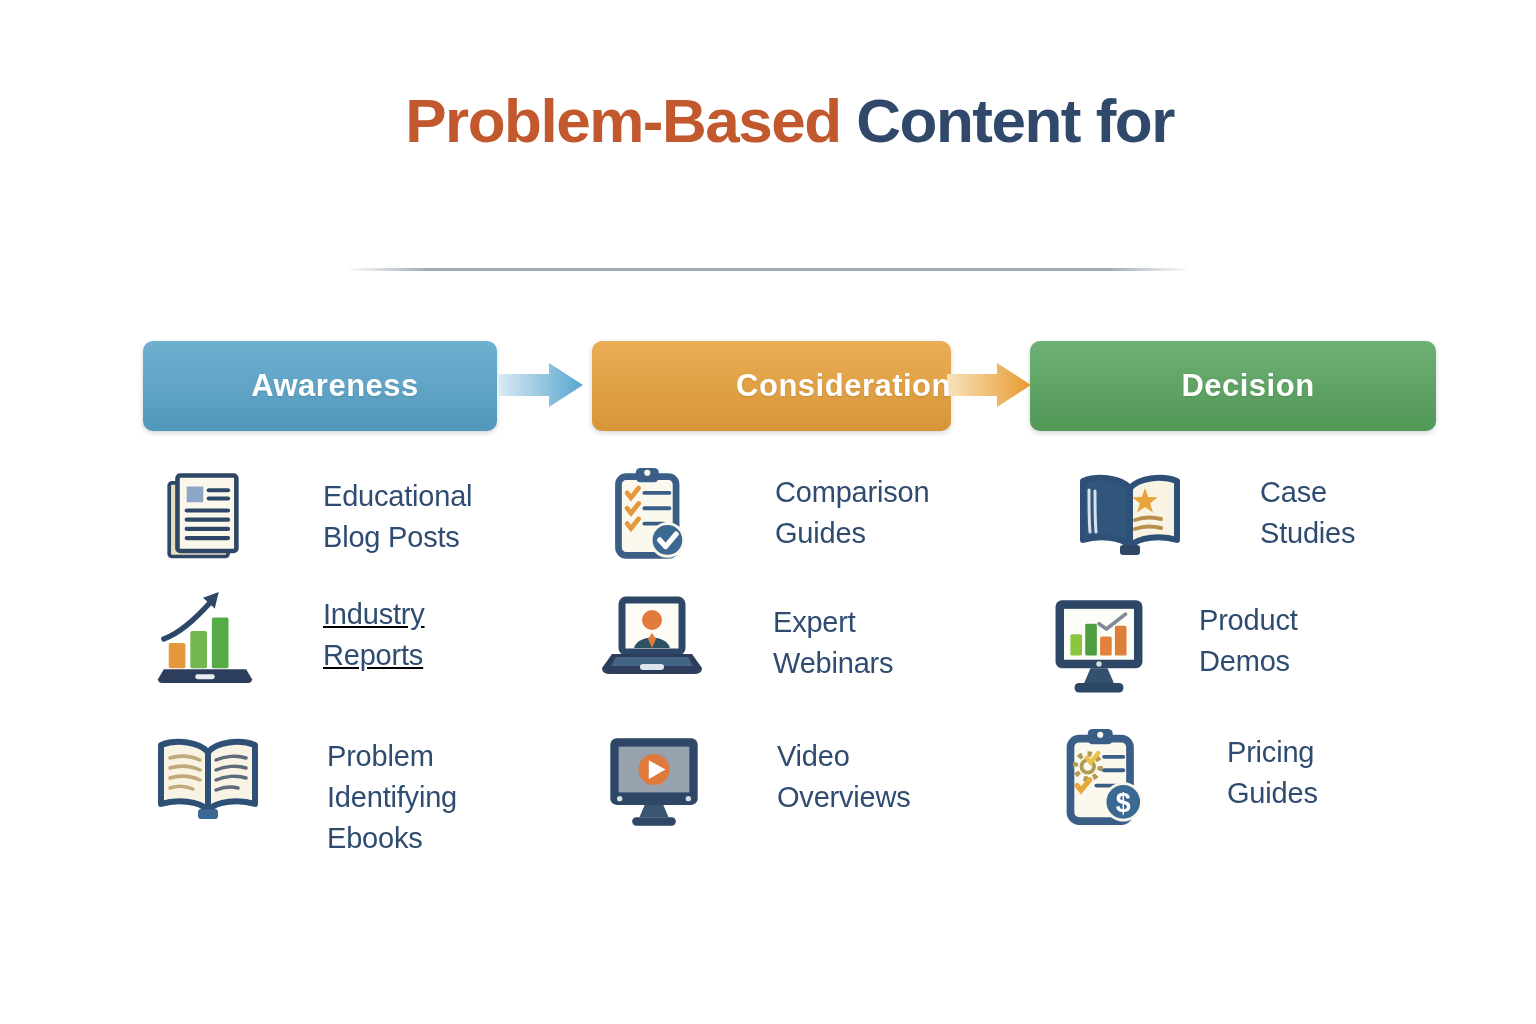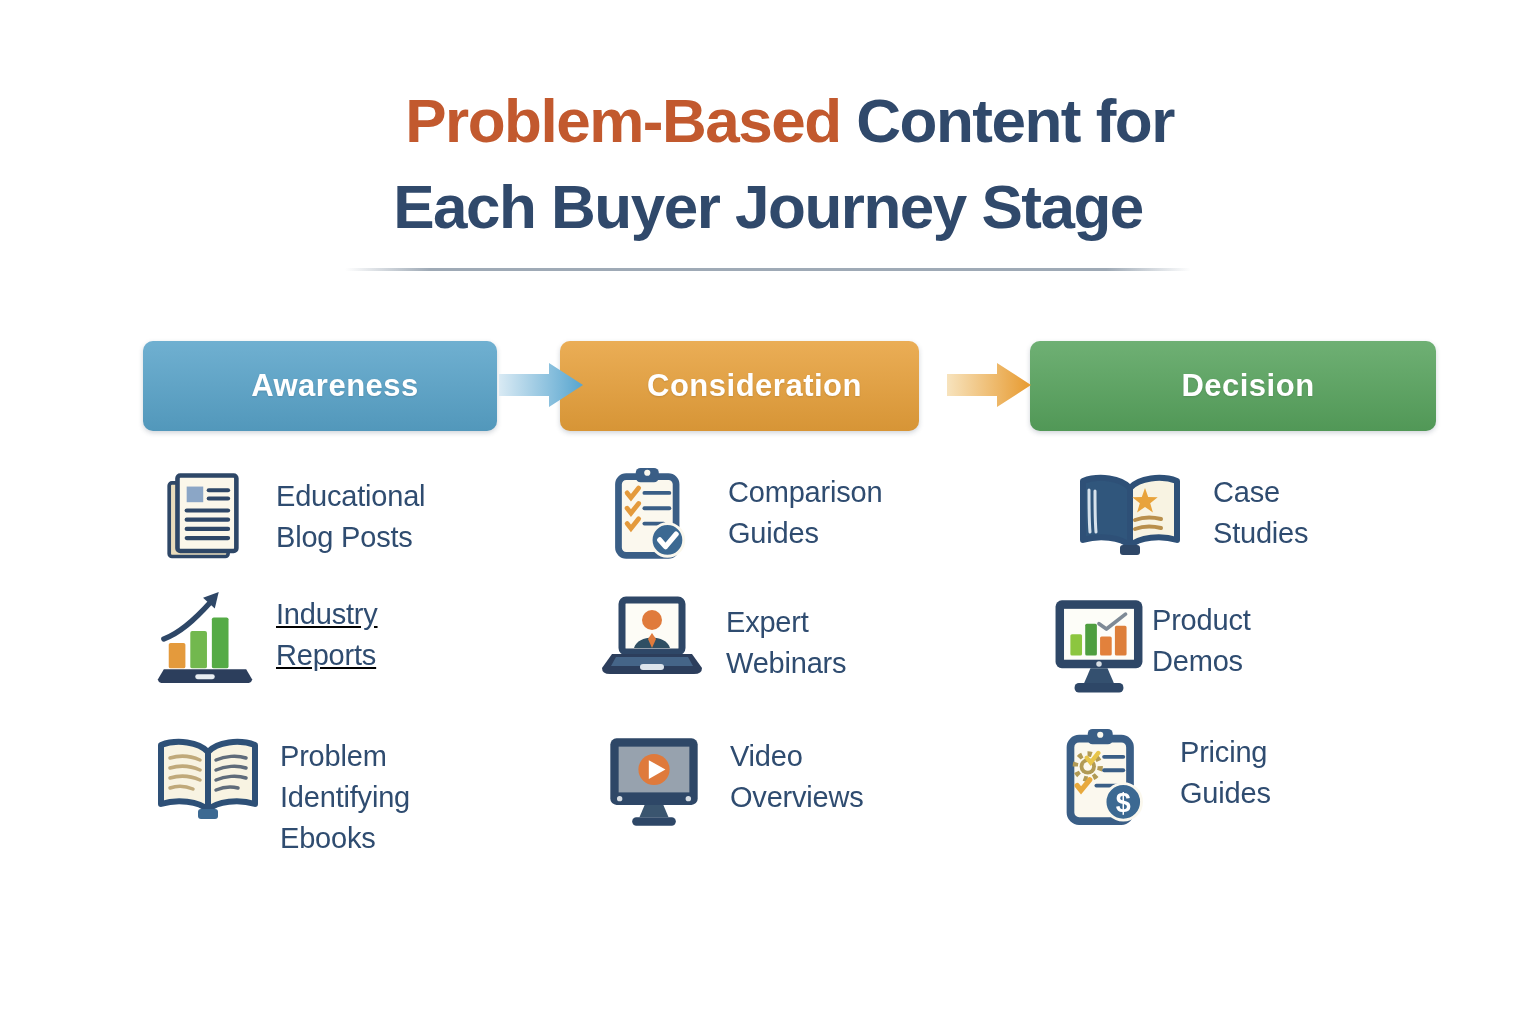--- a/index.html
+++ b/index.html
@@ -21,51 +21,50 @@
   
   .stage-box { position:absolute; top:341px; height:90px; border-radius:10px;
                display:flex; align-items:center; justify-content:center;
                color:#ffffff; font-size:31px; font-weight:bold; letter-spacing:0.5px;
                box-shadow:0 2px 5px rgba(40,60,80,0.22);
                text-shadow:0 1px 2px rgba(0,0,0,0.12);padding-left:30px; }
   .stage-box::after { content:""; position:absolute; inset:0; border-radius:10px;
                background:linear-gradient(180deg, rgba(255,255,255,0.14), rgba(0,0,0,0.07)); }
   .stage-box span { position:relative; z-index:1; }
   #stage-0 { left:143px; width:354px; }
-  #stage-1 { left:560px; width:359px; }
+  #stage-1 { left:592px; width:359px;justify-content:flex-end; }
   #stage-2 { left:1030px; width:406px; }
 
   .flow-arrow { position:absolute; top:357px; }
   #arrow-0 { left:499px; }
   #arrow-1 { left:947px; }
 
   
   .item { position:absolute; display:flex; align-items:flex-start; }
   .item .icon-box { flex:0 0 auto; }
   .item .label { color:#2F4C70; font-size:29px; line-height:1.42; white-space:pre-line;
-                 padding-top:6px; max-width:230px; letter-spacing:-0.2px; }
+                 padding-top:6px; max-width:230px; letter-spacing:-0.2px;margin-left:47px; }
 
   #item-0-0 { left:160px; top:470px; gap:24px; }
   #item-0-1 { left:156px; top:588px; gap:22px;text-decoration:underline; }
   #item-0-2 { left:152px; top:730px; gap:16px; }
   #item-1-0 { left:606px; top:466px; gap:26px; }
   #item-1-1 { left:600px; top:596px; gap:22px; }
   #item-1-2 { left:602px; top:730px; gap:24px;justify-content:center; }
   #item-2-0 { left:1071px; top:466px; gap:24px; }
   #item-2-1 { left:1046px; top:594px; }
   #item-2-2 { left:1058px; top:726px; gap:26px; }
 </style>
 </head>
 <body>
 
 <div id="canvas">
 
   <div class="title">
     <div class="line1"><span class="hl">Problem-Based</span><span class="rest"> Content for</span></div>
-    <div class="line2">Each Buyer Journey Stage</div>
   </div>
   <div class="divider"></div>
 
   <div class="stage-box" id="stage-0" style="background: rgb(88, 163, 201);">
       <span>Awareness</span>
     </div>
   <div class="stage-box" id="stage-1" style="background: rgb(231, 160, 58);">
       <span>Consideration</span>
     </div>
   <div class="stage-box" id="stage-2" style="background: rgb(87, 163, 93);">

